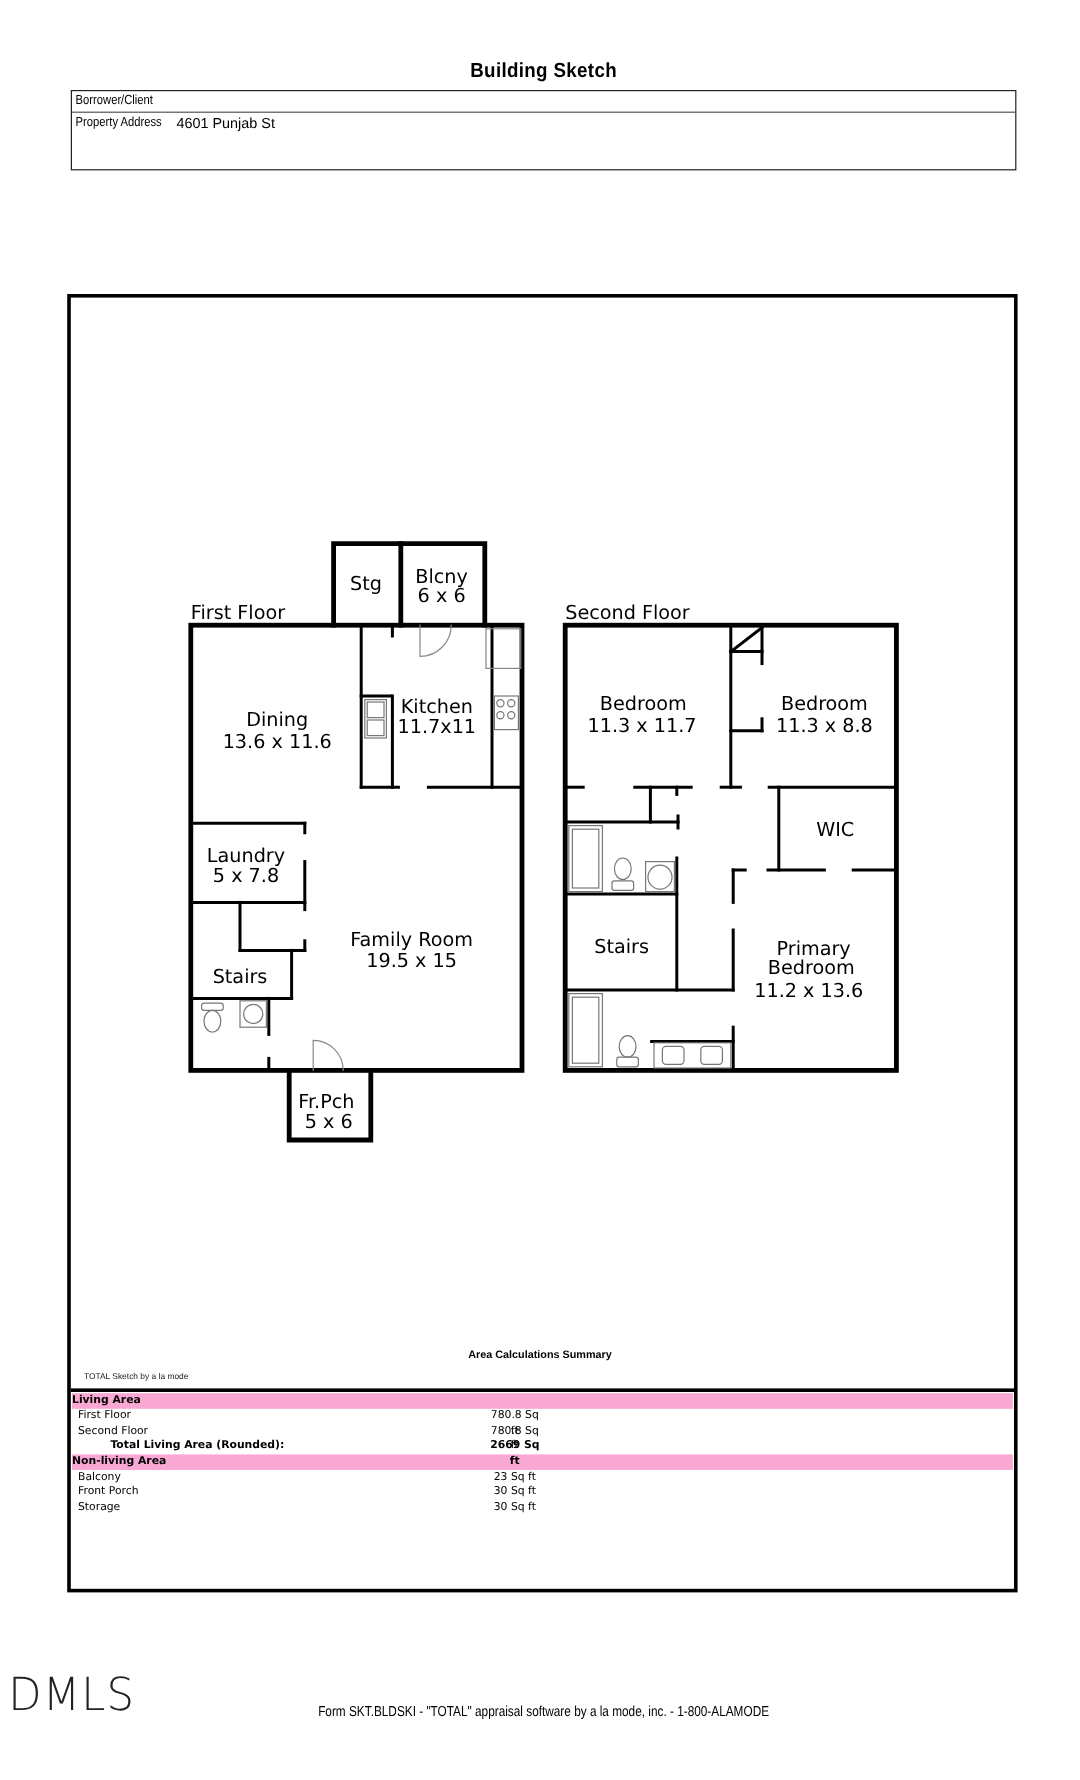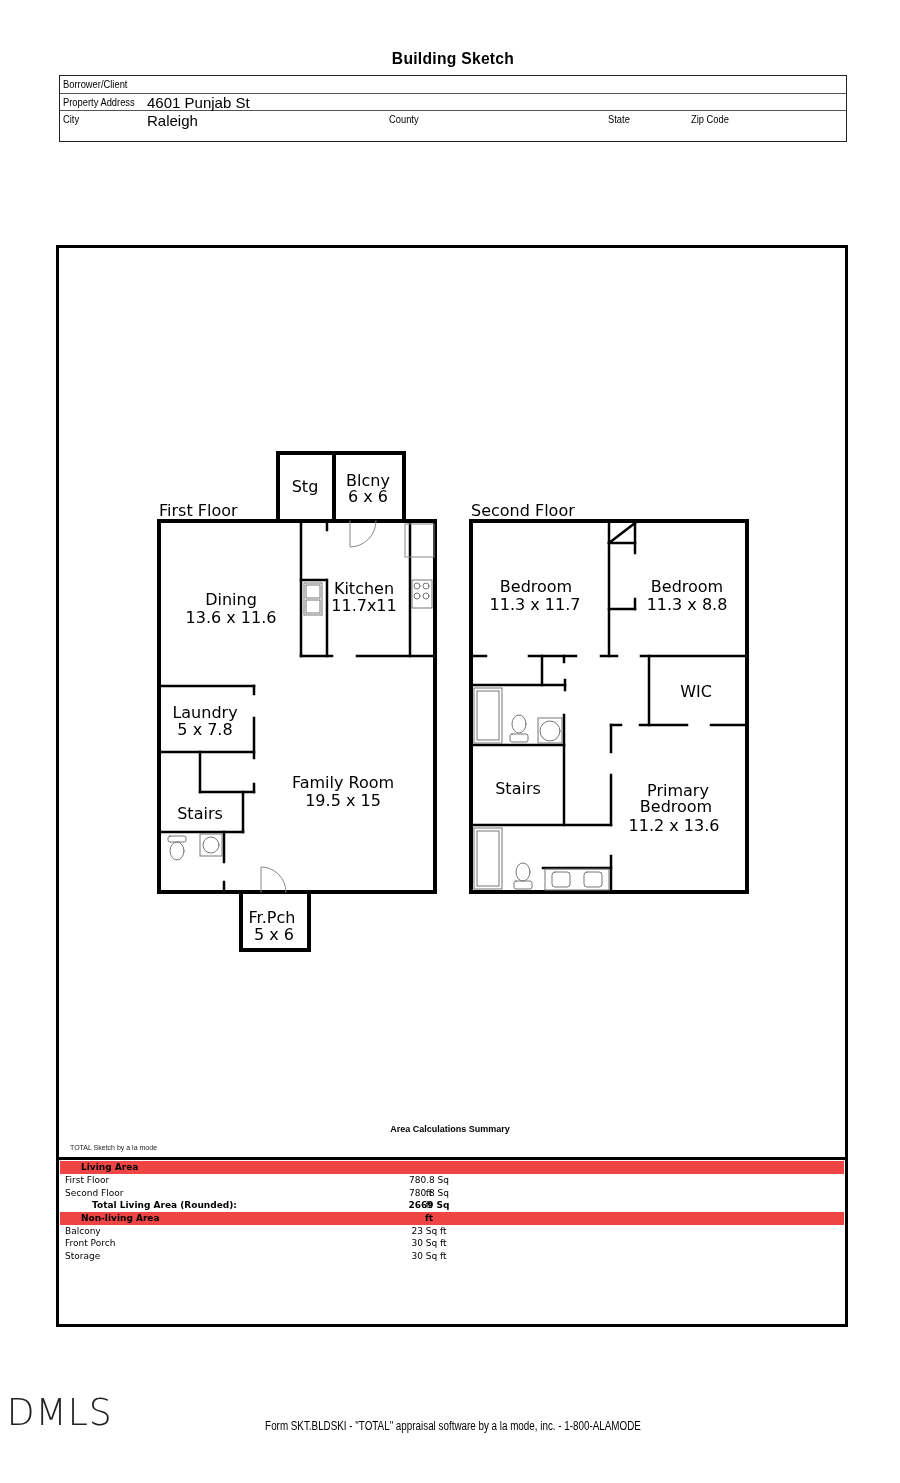--- a/index.html
+++ b/index.html
@@ -2,55 +2,48 @@
 <html><head>
   <meta charset="utf-8">
   <style>
     html, body { margin:0; padding:0; background:#fff; }
     body { width:900px; height:1483px; position:relative; overflow:hidden; font-family:"Liberation Sans", sans-serif; color:#000; }
     .title { position:absolute; left:0; width:906px; top:49px; text-align:center; font-weight:bold; font-size:17px; letter-spacing:0.3px; transform:scaleX(0.92); }
     .hdr { position:absolute; left:59px; top:75px; width:788px; height:67px; border:1.5px solid #222; box-sizing:border-box; }
     .hdr .row { height:16.5px; border-bottom:1px solid #555; position:relative; font-size:11px; line-height:16px;text-align:center; }
     .hdr .row:last-child { border-bottom:none; }
     .hdr .lbl { position:absolute; left:3px; top:0; font-size:11px; transform:scaleX(0.85); transform-origin:left; }
-    .hdr .val { position:absolute; top:1px; font-size:15px; }
+    .hdr .val { position:absolute; top:1px; font-size:12px; }
     .frame { position:absolute; left:56px; top:245px; width:792px; height:1082px; border:3.5px solid #000; box-sizing:border-box; }
     svg.plan { position:absolute; left:0; top:0; }
     .room-label { font-family:"DejaVu Sans", sans-serif; font-size:16px; text-anchor:middle; }
     .floor-label { font-family:"DejaVu Sans", sans-serif; font-size:16px; }
     .credit { position:absolute; left:70px; top:1144px; font-size:7px; color:#222; }
     .acs-title { position:absolute; left:0; width:900px; top:1124px; text-align:center; font-size:9px; font-weight:bold; }
     .acs-top { position:absolute; left:59px; top:1157px; width:786px; height:3px; background:#000; }
     .acs { position:absolute; left:60px; top:1161px; width:784px; font-family:"DejaVu Sans", sans-serif; font-size:9px; }
-    .acs .sec { background:#ef4444; height:13px; line-height:13px; font-weight:bold; padding-left:21px; }
+    .acs .sec { background:#f9a8d4; height:13px; line-height:13px; font-weight:bold; padding-left:0; }
     .acs .r { height:12.6px; line-height:12.6px; position:relative; padding-left:5px; }
     .acs .r .v { position:absolute; left:345px; width:48px; text-align:center; }
     .acs .r.b { font-weight:bold;padding-left:32px; }
     .dmls { position:absolute; left:4px; top:1390px; font-size:38px; font-weight:100; letter-spacing:1px; color:#222; font-family:"DejaVu Sans", sans-serif; transform:scaleX(0.95); -webkit-text-stroke:0; }
     .footer { position:absolute; left:0; width:906px; top:1419px; text-align:center; font-size:12px; transform:scaleX(0.82); }
   </style>
 </head>
 <body>
 
 <div class="title">Building Sketch</div>
 
 <div class="hdr">
   <div class="row">
     <span class="lbl">Borrower/Client</span>
   </div>
   <div class="row">
     <span class="lbl">Property Address</span>
     <span class="val" style="left:87px">4601 Punjab St</span>
-  </div>
-  <div class="row">
-    <span class="lbl">City</span>
-    <span class="val" style="left:87px;top:2px">Raleigh</span>
-    <span class="lbl" style="left:329px">County</span>
-    <span class="lbl" style="left:548px">State</span>
-    <span class="lbl" style="left:631px">Zip Code</span>
   </div>
 </div>
 
 <div class="frame"></div>
 
 <svg class="plan" width="900" height="1483">
   <g stroke="#000" fill="none" stroke-linecap="square">
 
     <g stroke-width="4">
       <rect x="159" y="521" width="276" height="371"></rect>

